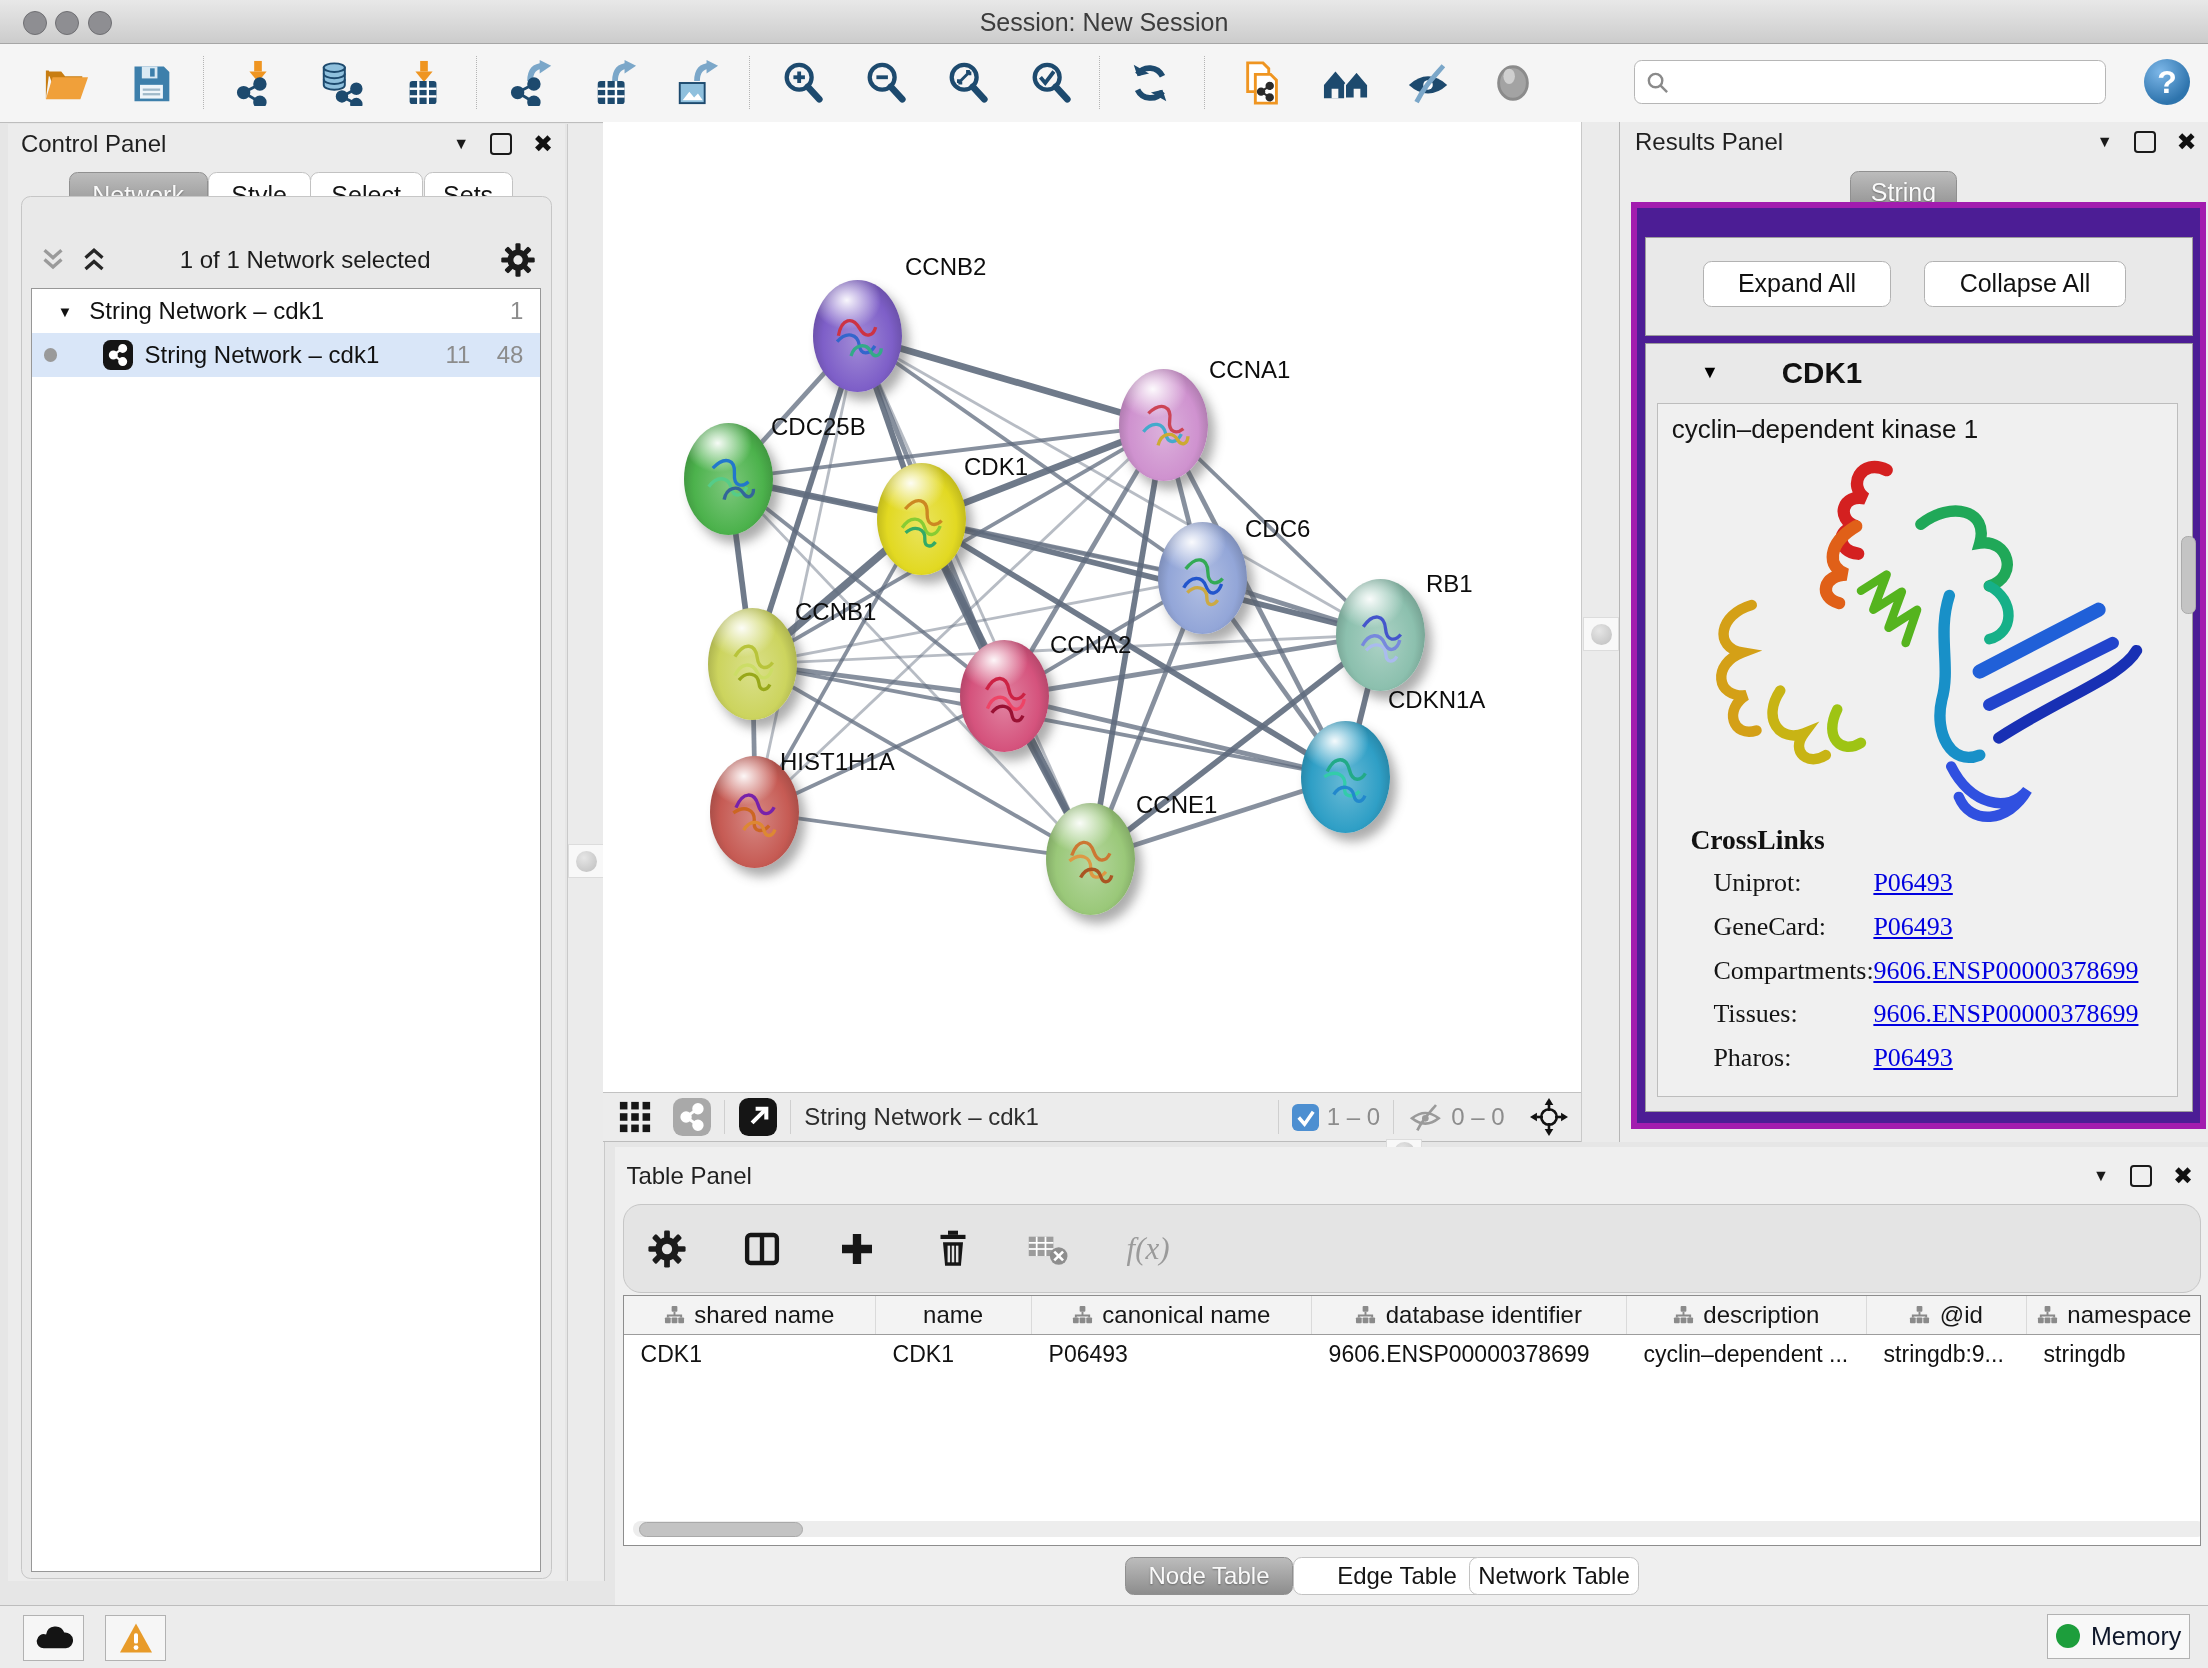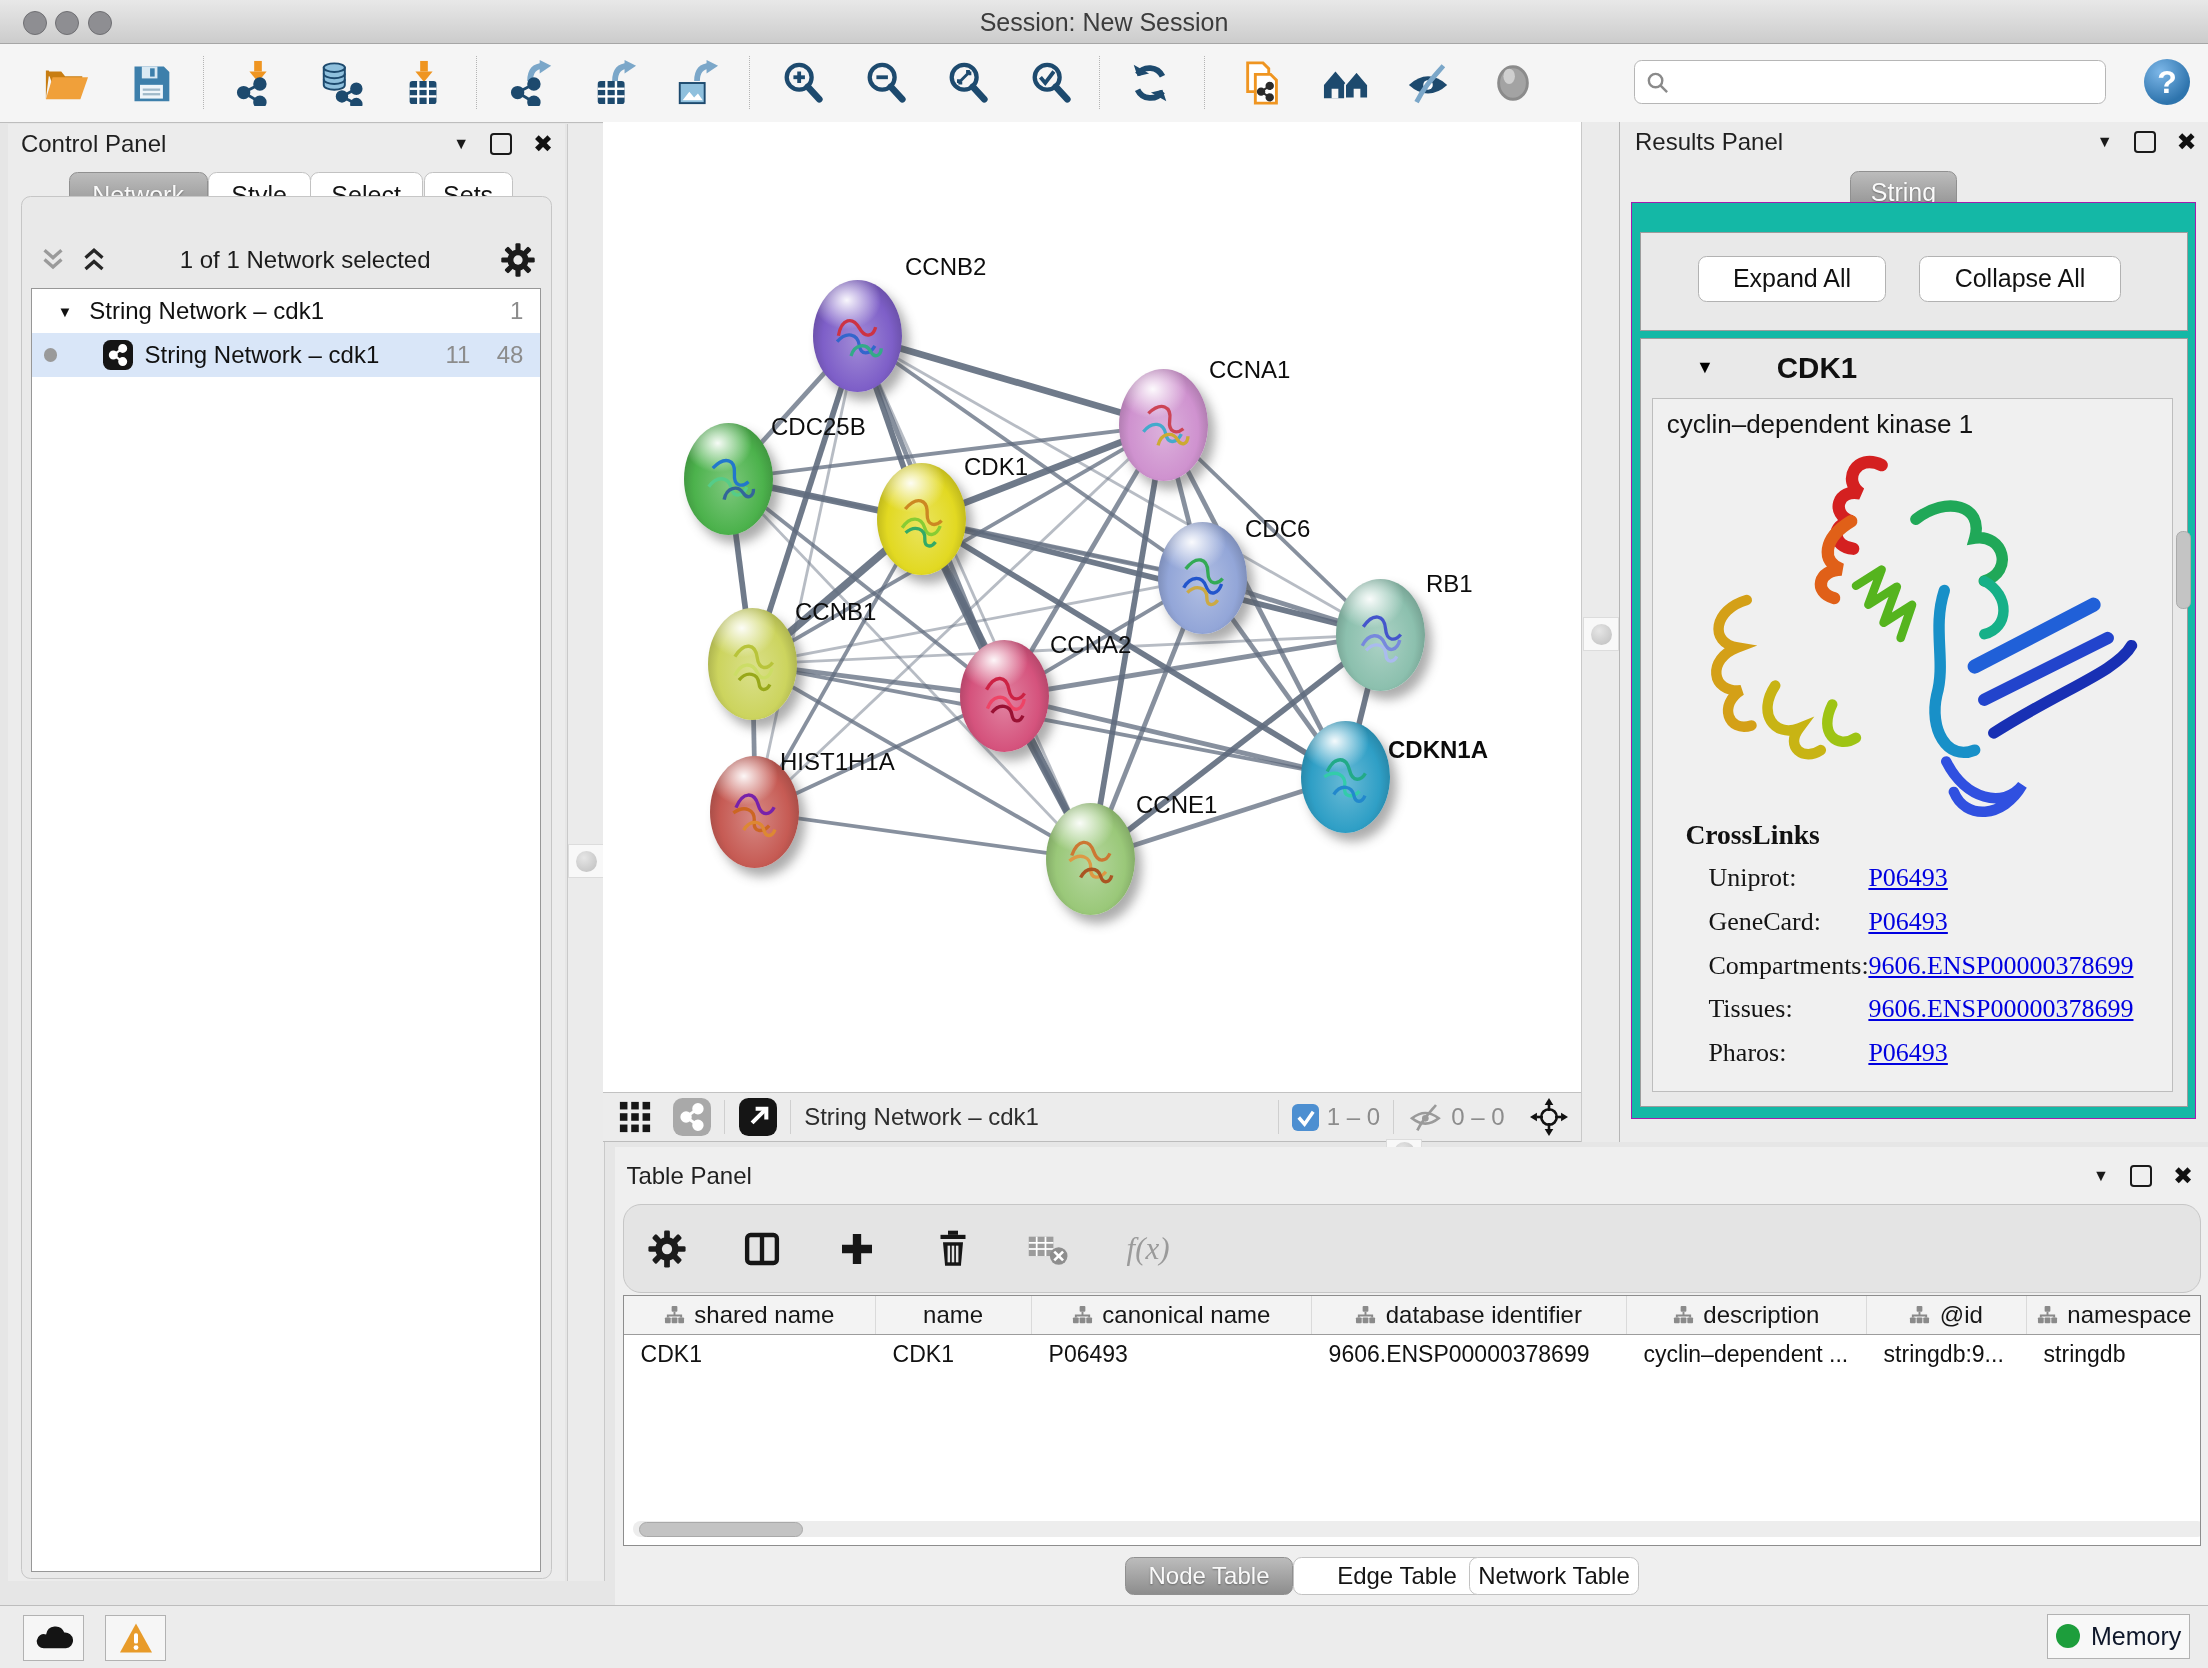--- a/index.html
+++ b/index.html
@@ -69,21 +69,21 @@
   .net-bar{position:absolute;left:603px;top:1092px;width:978px;height:48px;
     background:#ececec;border-top:1px solid #c2c2c2;border-bottom:1px solid #bcbcbc;
     display:flex;align-items:center;}
   .nb-sep{width:0;height:34px;border-left:1px solid #cfcfcf;margin:0 13.3px;}
   .nb-text{font-size:24px;color:#2d2d2d;}
   .nb-count{font-size:24px;color:#8c8c8c;margin-left:7.6px;}
   
   .results-panel{position:absolute;left:1619px;top:122px;width:590px;height:1020px;
     background:#ececec;border-left:1.9px solid #b6b6b6;}
   .rp-outer{position:absolute;left:11.4px;top:80px;width:563px;height:915px;
-    background:#14b8a6;border:1px solid #a21caf;}
+    background:#4c1d95;border:6px solid #a21caf;}
   .rp-expbox{position:absolute;left:7.6px;top:28.5px;width:546px;height:97px;
     border:1px solid #9c9c9c;background:#e9e9e9;}
   .rp-btn{position:absolute;top:23px;height:46px;background:#fff;border:1px solid #b2b2b2;
     border-radius:8.6px;font-size:25px;display:flex;align-items:center;justify-content:center;
     box-sizing:border-box;color:#111;}
   .rp-cdk{position:absolute;left:7.6px;top:135px;width:546px;height:767px;
     border:1px solid #9c9c9c;background:#e9e9e9;}
   .rp-cdk-head{position:absolute;left:0;top:0;width:100%;height:57px;
     display:flex;align-items:center;}
   .rp-inner{position:absolute;left:11.4px;top:59px;width:521px;height:694px;
@@ -518,21 +518,21 @@
           <path d="M-16,-6 C-8,-20 2,-18 4,-6 S14,4 18,-2" fill="none" stroke="#cc2244" stroke-width="3" transform="rotate(-1)"></path>
           <path d="M-18,6 C-10,-4 0,-2 2,8 S12,16 16,8" fill="none" stroke="#ee4466" stroke-width="3" transform="rotate(-18)"></path>
           <path d="M-10,16 C-4,6 6,8 8,16 S16,22 18,16" fill="none" stroke="#991133" stroke-width="3" transform="rotate(5)"></path>
         </svg>
       </div><div class="nlabel" style="left: 447px; top: 509px;">CCNA2</div><div class="node" style="left: 698px; top: 599px; background: radial-gradient(62% 42% at 38% 18%, rgba(255, 255, 255, 0.95), rgba(255, 255, 255, 0) 62%), radial-gradient(at 50% 55%, rgb(105, 186, 214) 0%, rgb(47, 159, 198) 55%, rgb(29, 99, 123) 100%);">
         <svg width="67" height="70" viewBox="-30 -30 60 60">
           <path d="M-16,-6 C-8,-20 2,-18 4,-6 S14,4 18,-2" fill="none" stroke="#22aa88" stroke-width="3" transform="rotate(-4)"></path>
           <path d="M-18,6 C-10,-4 0,-2 2,8 S12,16 16,8" fill="none" stroke="#33ccaa" stroke-width="3" transform="rotate(19)"></path>
           <path d="M-10,16 C-4,6 6,8 8,16 S16,22 18,16" fill="none" stroke="#2288cc" stroke-width="3" transform="rotate(2)"></path>
         </svg>
-      </div><div class="nlabel" style="left: 785px; top: 614px; font-weight: bold;">CDKN1A</div><div class="node" style="left: 107px; top: 634px; background: radial-gradient(62% 42% at 38% 18%, rgba(255, 255, 255, 0.95), rgba(255, 255, 255, 0) 62%), radial-gradient(at 50% 55%, rgb(214, 137, 132) 0%, rgb(198, 91, 84) 55%, rgb(123, 56, 52) 100%);">
+      </div><div class="nlabel" style="left: 785px; top: 564px;">CDKN1A</div><div class="node" style="left: 107px; top: 634px; background: radial-gradient(62% 42% at 38% 18%, rgba(255, 255, 255, 0.95), rgba(255, 255, 255, 0) 62%), radial-gradient(at 50% 55%, rgb(214, 137, 132) 0%, rgb(198, 91, 84) 55%, rgb(123, 56, 52) 100%);">
         <svg width="67" height="70" viewBox="-30 -30 60 60">
           <path d="M-16,-6 C-8,-20 2,-18 4,-6 S14,4 18,-2" fill="none" stroke="#7722aa" stroke-width="3" transform="rotate(-7)"></path>
           <path d="M-18,6 C-10,-4 0,-2 2,8 S12,16 16,8" fill="none" stroke="#cc6622" stroke-width="3" transform="rotate(16)"></path>
           <path d="M-10,16 C-4,6 6,8 8,16 S16,22 18,16" fill="none" stroke="#dd8833" stroke-width="3" transform="rotate(-1)"></path>
         </svg>
       </div><div class="nlabel" style="left: 177px; top: 626px;">HIST1H1A</div><div class="node" style="left: 443px; top: 681px; background: radial-gradient(62% 42% at 38% 18%, rgba(255, 255, 255, 0.95), rgba(255, 255, 255, 0) 62%), radial-gradient(at 50% 55%, rgb(182, 215, 159) 0%, rgb(154, 200, 121) 55%, rgb(95, 124, 75) 100%);">
         <svg width="67" height="70" viewBox="-30 -30 60 60">
           <path d="M-16,-6 C-8,-20 2,-18 4,-6 S14,4 18,-2" fill="none" stroke="#cc7733" stroke-width="3" transform="rotate(-10)"></path>
           <path d="M-18,6 C-10,-4 0,-2 2,8 S12,16 16,8" fill="none" stroke="#dd9944" stroke-width="3" transform="rotate(13)"></path>
           <path d="M-10,16 C-4,6 6,8 8,16 S16,22 18,16" fill="none" stroke="#aa5522" stroke-width="3" transform="rotate(-4)"></path>

